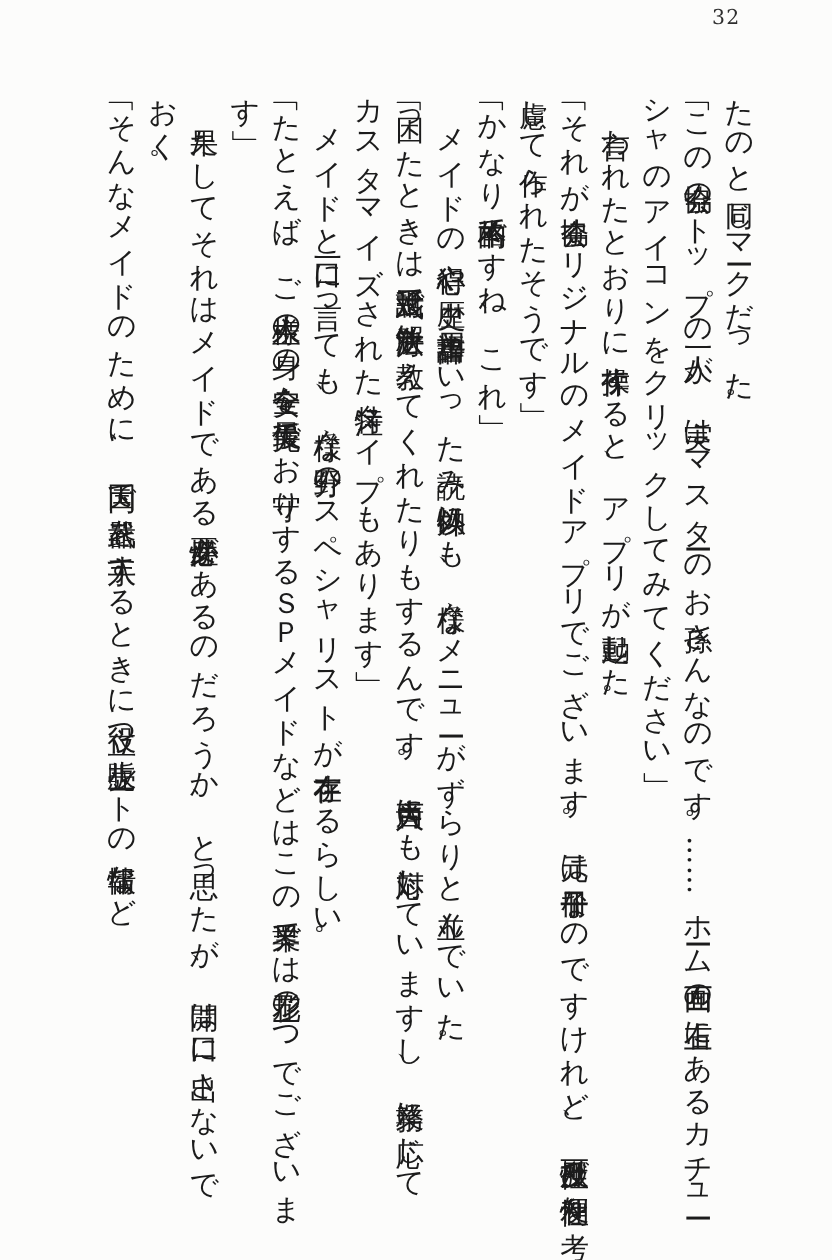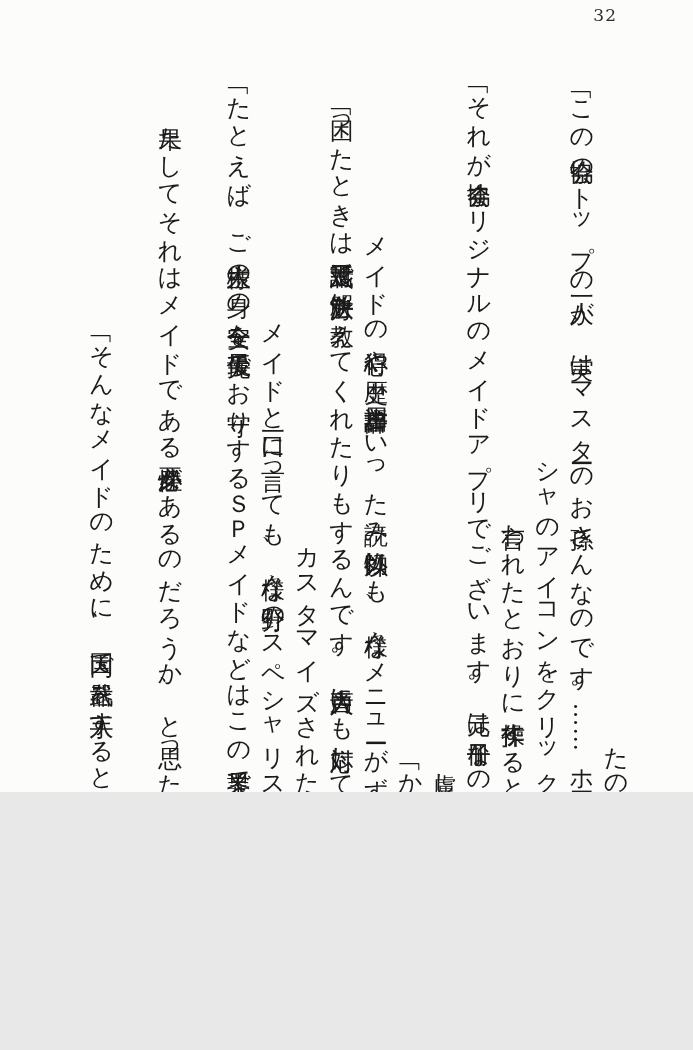--- a/index.html
+++ b/index.html
@@ -1,24 +1,23 @@
 <!DOCTYPE html>
 <html lang="ja"><head>
 <meta charset="utf-8">
 <style>
   html,body{margin:0;padding:0;background:#e8e8e8;}
   .page{
     position:relative;
-    width:693px;height:792px;
+    width:693px;height:1050px;
     background:#fcfcfb;
     color:#1b1b1b;
     font-family:"DejaVu Serif","Liberation Serif",serif;
     overflow:hidden;
     box-sizing:border-box;
-    text-align:right;
   }
   .page-number{
     position:absolute;
     top:5px;right:76px;
     font-size:17px;
     color:#2e2e2e;
     letter-spacing:1px;
     font-family:"DejaVu Serif","Liberation Serif",serif;
   }
   .text-area{

